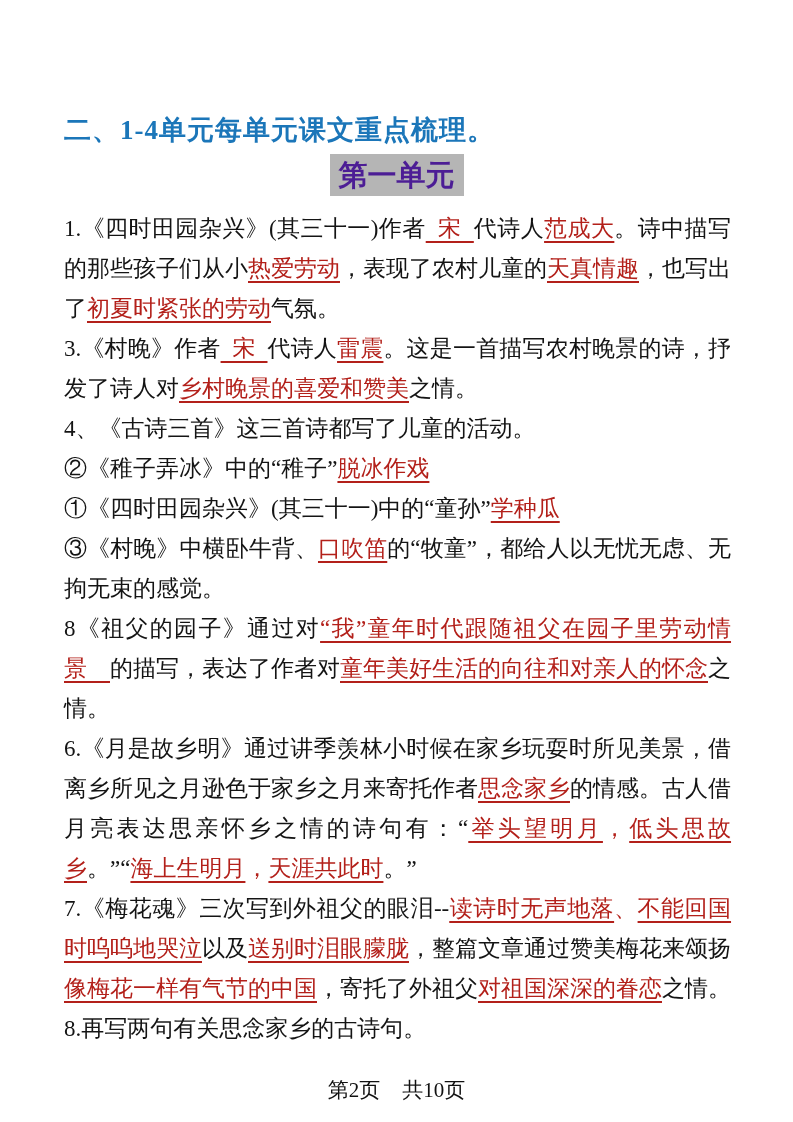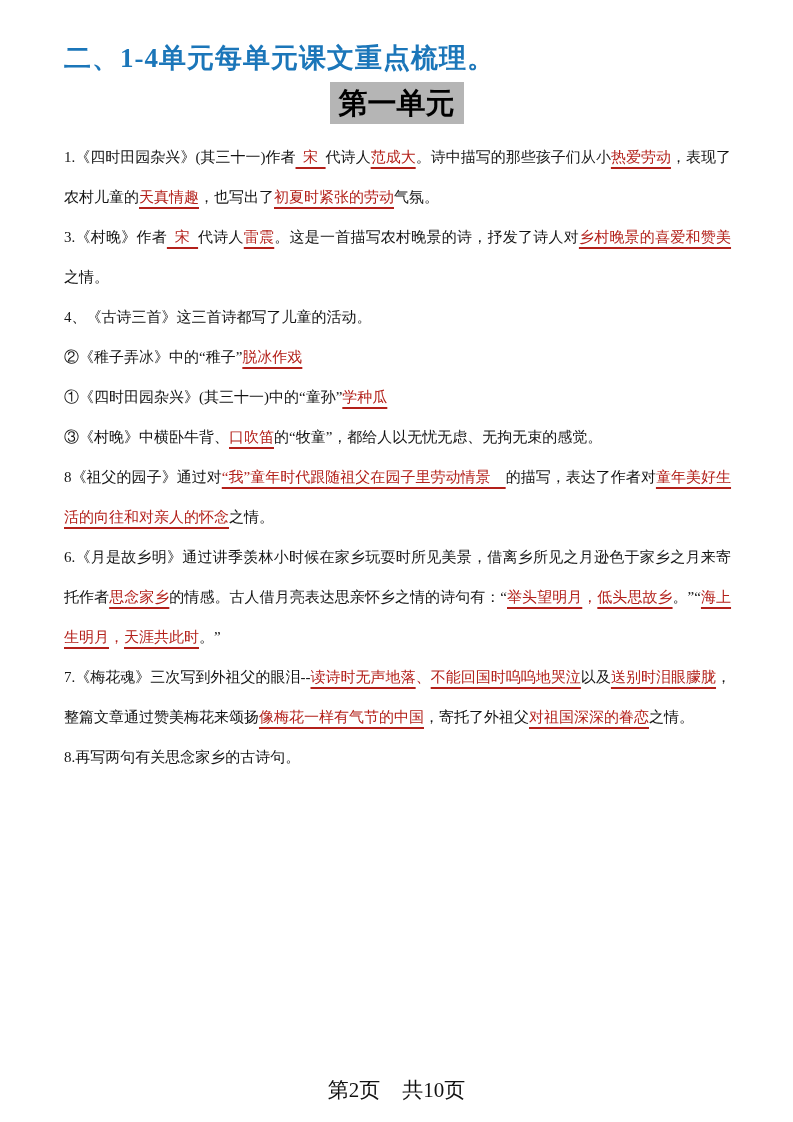--- a/index.html
+++ b/index.html
@@ -7,34 +7,34 @@
     --red:#b3201a;
     --gray:#b5b5b5;
     --ink:#141414;
   }
   html,body{margin:0;padding:0;background:#ffffff;}
   body{
     width:793px;height:1122px;overflow:hidden;
     font-family:"Liberation Serif","DejaVu Serif",serif;
     color:var(--ink);
   }
-  .page{position:relative;width:793px;height:1122px;padding-top:40px;box-sizing:border-box;}
+  .page{position:relative;width:793px;height:1122px;padding-top:112px;box-sizing:border-box;}
   .heading{
     margin:0 60px 0 64px;
     font-size:27px;font-weight:bold;color:var(--blue);
     letter-spacing:1px;line-height:36px;
   }
   .section-title-row{text-align:center;margin-top:6px;line-height:42px;}
   .section-title{
-    display:inline-block;background:var(--gray);color:#000000;
+    display:inline-block;background:var(--gray);color:#4c1d95;
     font-size:29px;font-weight:bold;padding:1px 9px;line-height:40px;
   }
   .content{
     margin:8px 62px 0 64px;
-    font-size:15px;line-height:40px;color:var(--ink);
+    font-size:23px;line-height:40px;color:var(--ink);
     text-align:justify;
   }
   .content p{margin:0;}
   .seg-n{color:var(--ink);}
   .seg-r{
     color:var(--red);
     text-decoration:underline;
     text-decoration-thickness:2px;
     text-underline-offset:5px;
   }

